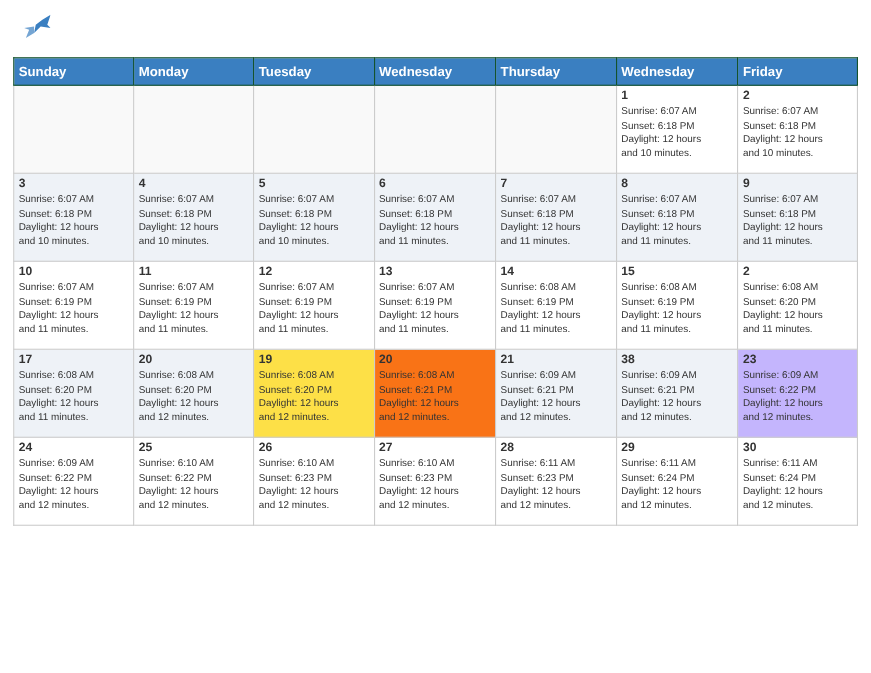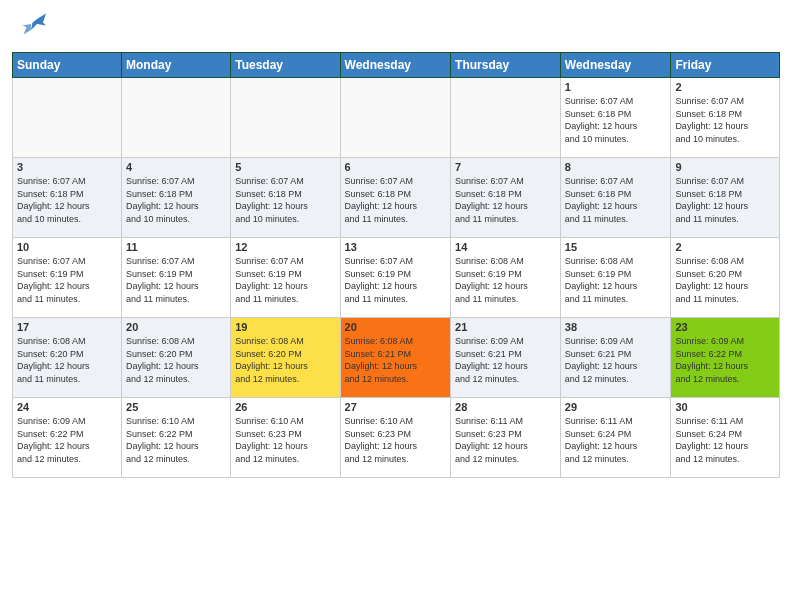--- a/index.html
+++ b/index.html
@@ -240,21 +240,21 @@
 Daylight: 12 hours
 and 12 minutes.</div>
           </td>
           <td style="background: rgb(238, 242, 247);">
             <span class="day-num">38</span>
             <div class="day-info" style="white-space: pre-line;">Sunrise: 6:09 AM
 Sunset: 6:21 PM
 Daylight: 12 hours
 and 12 minutes.</div>
           </td>
-          <td style="background: #84cc16;">
+          <td style="background: #c4b5fd;">
             <span class="day-num">23</span>
             <div class="day-info" style="white-space: pre-line;">Sunrise: 6:09 AM
 Sunset: 6:22 PM
 Daylight: 12 hours
 and 12 minutes.</div>
           </td>
         </tr>
         <tr>
           <td>
             <span class="day-num">24</span>

